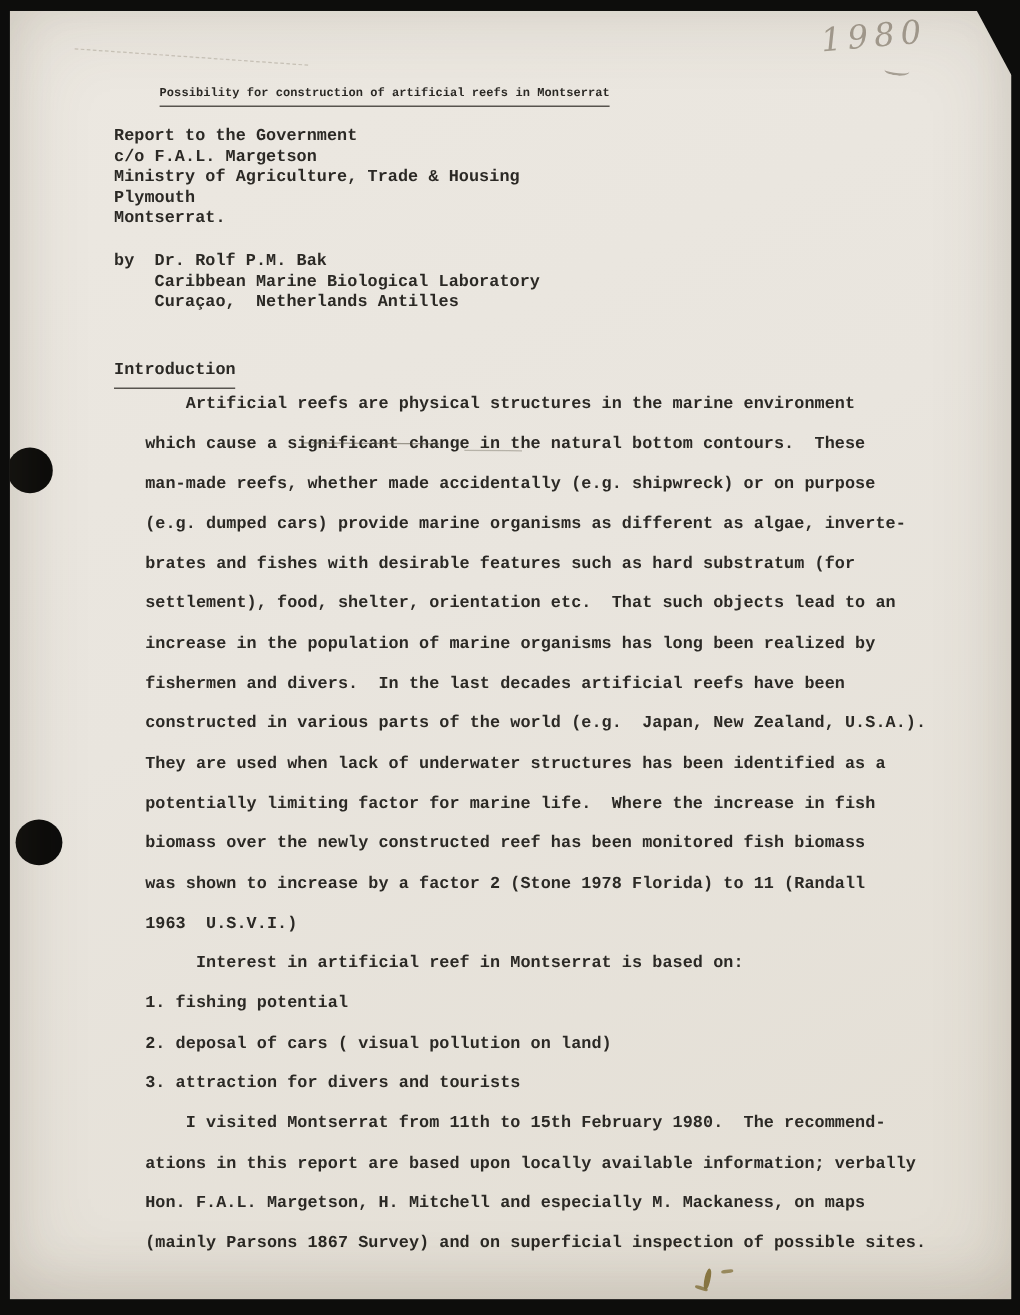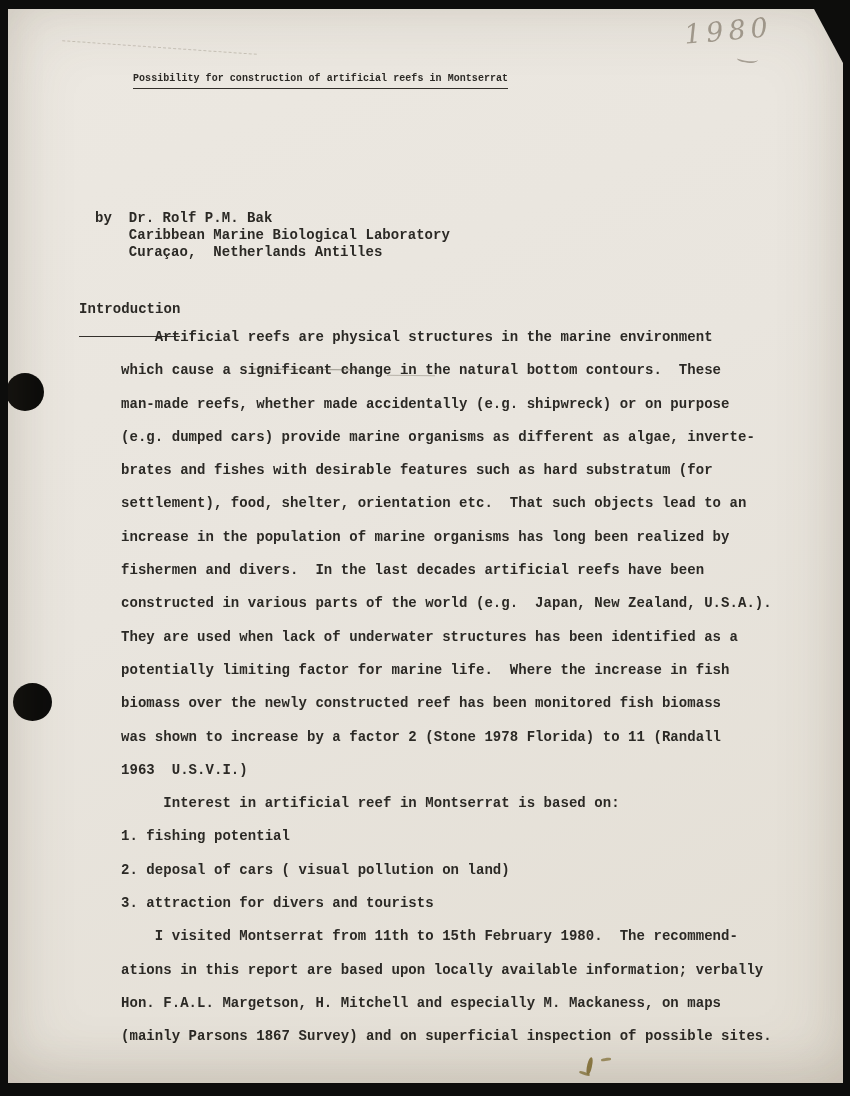--- a/index.html
+++ b/index.html
@@ -52,23 +52,23 @@
     left: 87px;
     top: 97px;
     line-height: 17.1px;
   }
   .author-block {
     left: 87px;
     top: 201px;
     line-height: 17.1px;
   }
   .intro-heading {
-    left: 71px;
+    left: 87px;
     top: 292px;
-    padding-bottom: 19px;
+    padding-bottom: 6px;
     border-bottom: 1.7px solid #33302b;
   }
   .body-text {
     left: 87px;
     top: 312px;
     line-height: 33.3px;
     margin-left: 26px;
   }
   .handwritten-year {
     position: absolute;
@@ -158,20 +158,25 @@
 <div class="scan">
   <div class="page">
 
     <span class="handwritten-year">1980</span>
     <div class="year-underline"></div>
 
     <div class="crease-line"></div>
 
     <div class="typewriter doc-title">Possibility for construction of artificial reefs in Montserrat</div>
 
+    <div class="typewriter recipient-block">Report to the Government
+c/o F.A.L. Margetson
+Ministry of Agriculture, Trade &amp; Housing
+Plymouth
+Montserrat.</div>
 
     <div class="typewriter author-block">by  Dr. Rolf P.M. Bak
     Caribbean Marine Biological Laboratory
     Curaçao,  Netherlands Antilles</div>
 
     <div class="typewriter intro-heading">Introduction</div>
 
     <div class="typewriter body-text">    Artificial reefs are physical structures in the marine environment
 which cause a significant change in the natural bottom contours.  These
 man-made reefs, whether made accidentally (e.g. shipwreck) or on purpose

